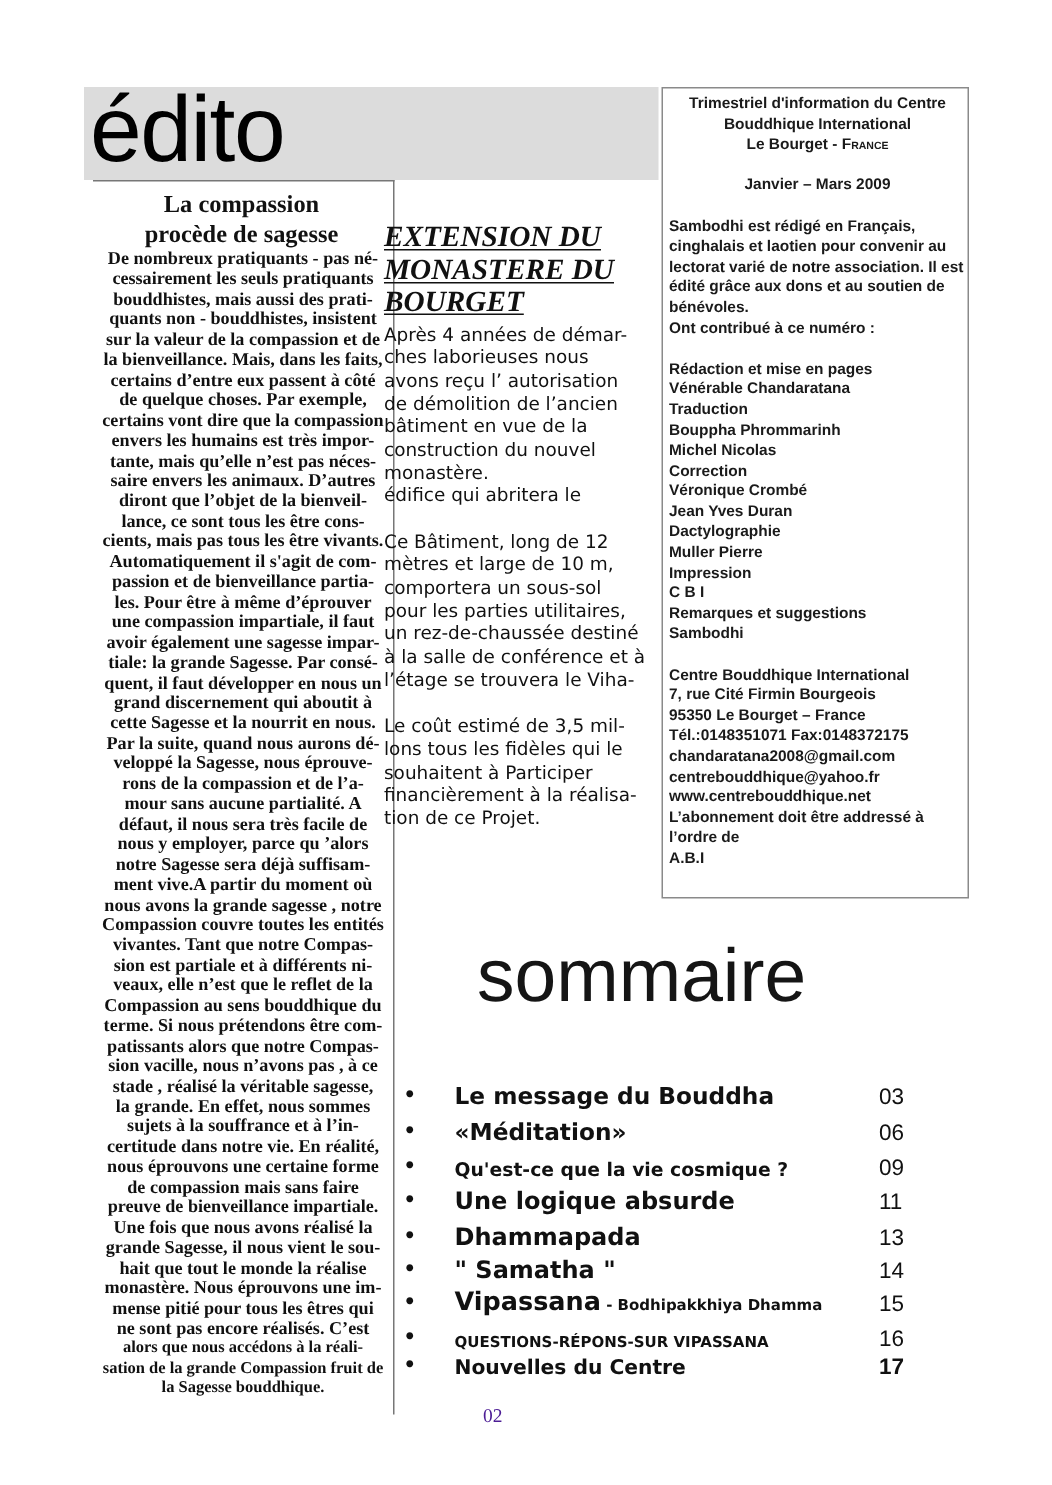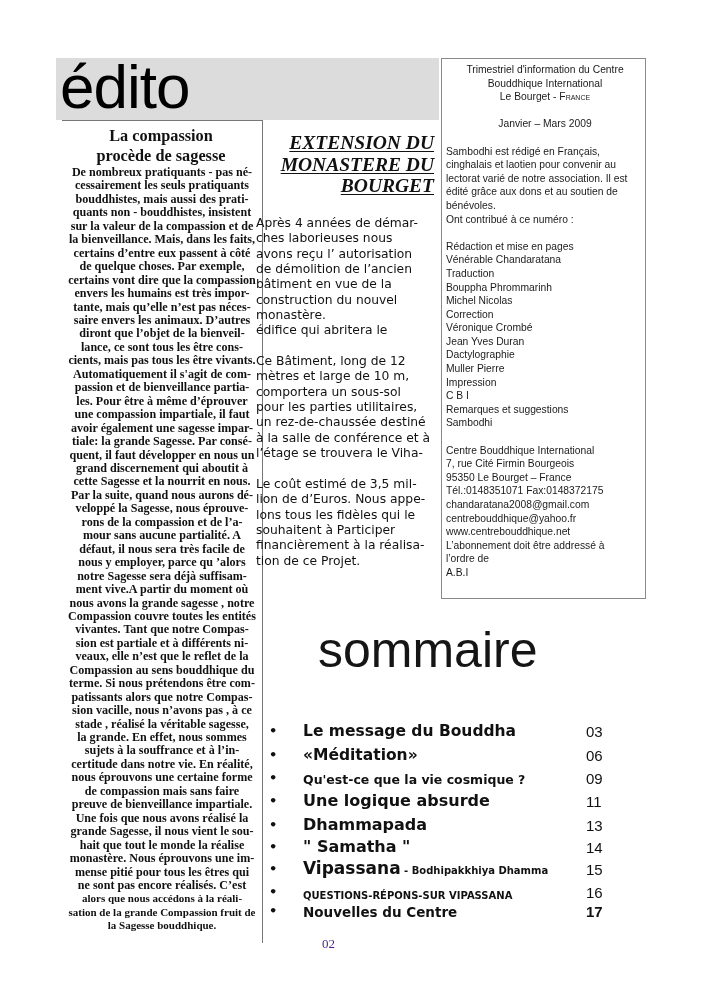--- a/index.html
+++ b/index.html
@@ -11,28 +11,28 @@
   #edito-title { left:60px; top:52px; font-family:"Liberation Sans", sans-serif; font-size:62px; line-height:70px; color:#000000; letter-spacing:-1px; }
 
   
   #left-col { left:62px; top:120px; width:200px; height:822px; border-top:1px solid #777; border-right:1px solid #777; }
   #left-heading { left:64px; top:126px; width:194px; text-align:center; font-family:"Liberation Serif", serif; font-weight:bold; font-size:16.3px; line-height:20px; }
   #left-body { left:64px; top:166px; width:196px; font-family:"Liberation Serif", serif; font-weight:bold; font-size:12.1px; line-height:13.45px; text-align:left; }
   #left-body .ln { white-space:nowrap; display:block;text-align:center; }
   #left-body .sm { font-size:11px; }
 
   
-  #mid-heading { left:256px; top:132px; width:178px; text-align:right; font-family:"Liberation Serif", serif; font-style:italic; font-weight:bold; font-size:19.5px; line-height:21.5px; text-decoration:underline; text-underline-offset:2px; }
+  #mid-heading { left:256px; top:148px; width:178px; text-align:left; font-family:"Liberation Serif", serif; font-style:italic; font-weight:bold; font-size:19.5px; line-height:21.5px; text-decoration:underline; text-underline-offset:2px; }
   #mid-body { left:256px; top:216px; width:192px; font-family:"DejaVu Sans", sans-serif; font-weight:normal; font-size:12.3px; line-height:15.35px; }
   #mid-body .ln { display:block; white-space:nowrap; }
   #mid-body .gap { display:block; height:15.35px; }
 
   
   #info-box { left:441px; top:58px; width:203px; height:539px; border:1px solid #8a8a8a; }
-  #info-text { left:446px; top:63px; width:198px; font-family:"Liberation Sans", sans-serif; font-weight:normal; font-size:10.3px; line-height:13.6px; color:#1a1a1a; }
+  #info-text { left:446px; top:63px; width:198px; font-family:"Liberation Sans", sans-serif; font-weight:bold; font-size:10.3px; line-height:13.6px; color:#1a1a1a; }
   #info-text .ctr { text-align:center; display:block; white-space:nowrap; }
   #info-text .ln { display:block; white-space:nowrap; }
   #info-text .gap { display:block; height:13.6px; }
   .smallcaps { font-variant:small-caps; }
 
   
   #sommaire-title { left:318px; top:618px; font-family:"Liberation Sans", sans-serif; font-size:50px; line-height:64px; color:#151515; }
   .toc-row { position:absolute; left:263px; width:400px; height:22px; font-family:"DejaVu Sans", sans-serif; font-weight:bold; color:#111; }
   .toc-bullet { position:absolute; left:6px; top:0; font-size:13px; }
   .toc-title { position:absolute; left:40px; bottom:0; white-space:nowrap; }
@@ -129,21 +129,20 @@
     <span class="gap"></span>
     <span class="ln">Ce Bâtiment, long de 12</span>
     <span class="ln">mètres et large de 10 m,</span>
     <span class="ln">comportera un sous-sol</span>
     <span class="ln">pour les parties utilitaires,</span>
     <span class="ln">un rez-de-chaussée destiné</span>
     <span class="ln">à la salle de conférence et à</span>
     <span class="ln"> l’étage se trouvera le Viha-</span>
     <span class="gap"></span>
     <span class="ln">Le coût estimé de 3,5 mil-</span>
-    <span class="ln">lion de d’Euros. Nous appe-</span>
     <span class="ln">lons tous les fidèles qui le</span>
     <span class="ln">souhaitent à Participer</span>
     <span class="ln">financièrement à la réalisa-</span>
     <span class="ln">tion de ce Projet.</span>
   </div>
 
 <div id="info-box" class="abs"></div>
 <div id="info-text" class="abs">
   <span class="ctr">Trimestriel d'information du Centre</span>
   <span class="ctr">Bouddhique International</span>

